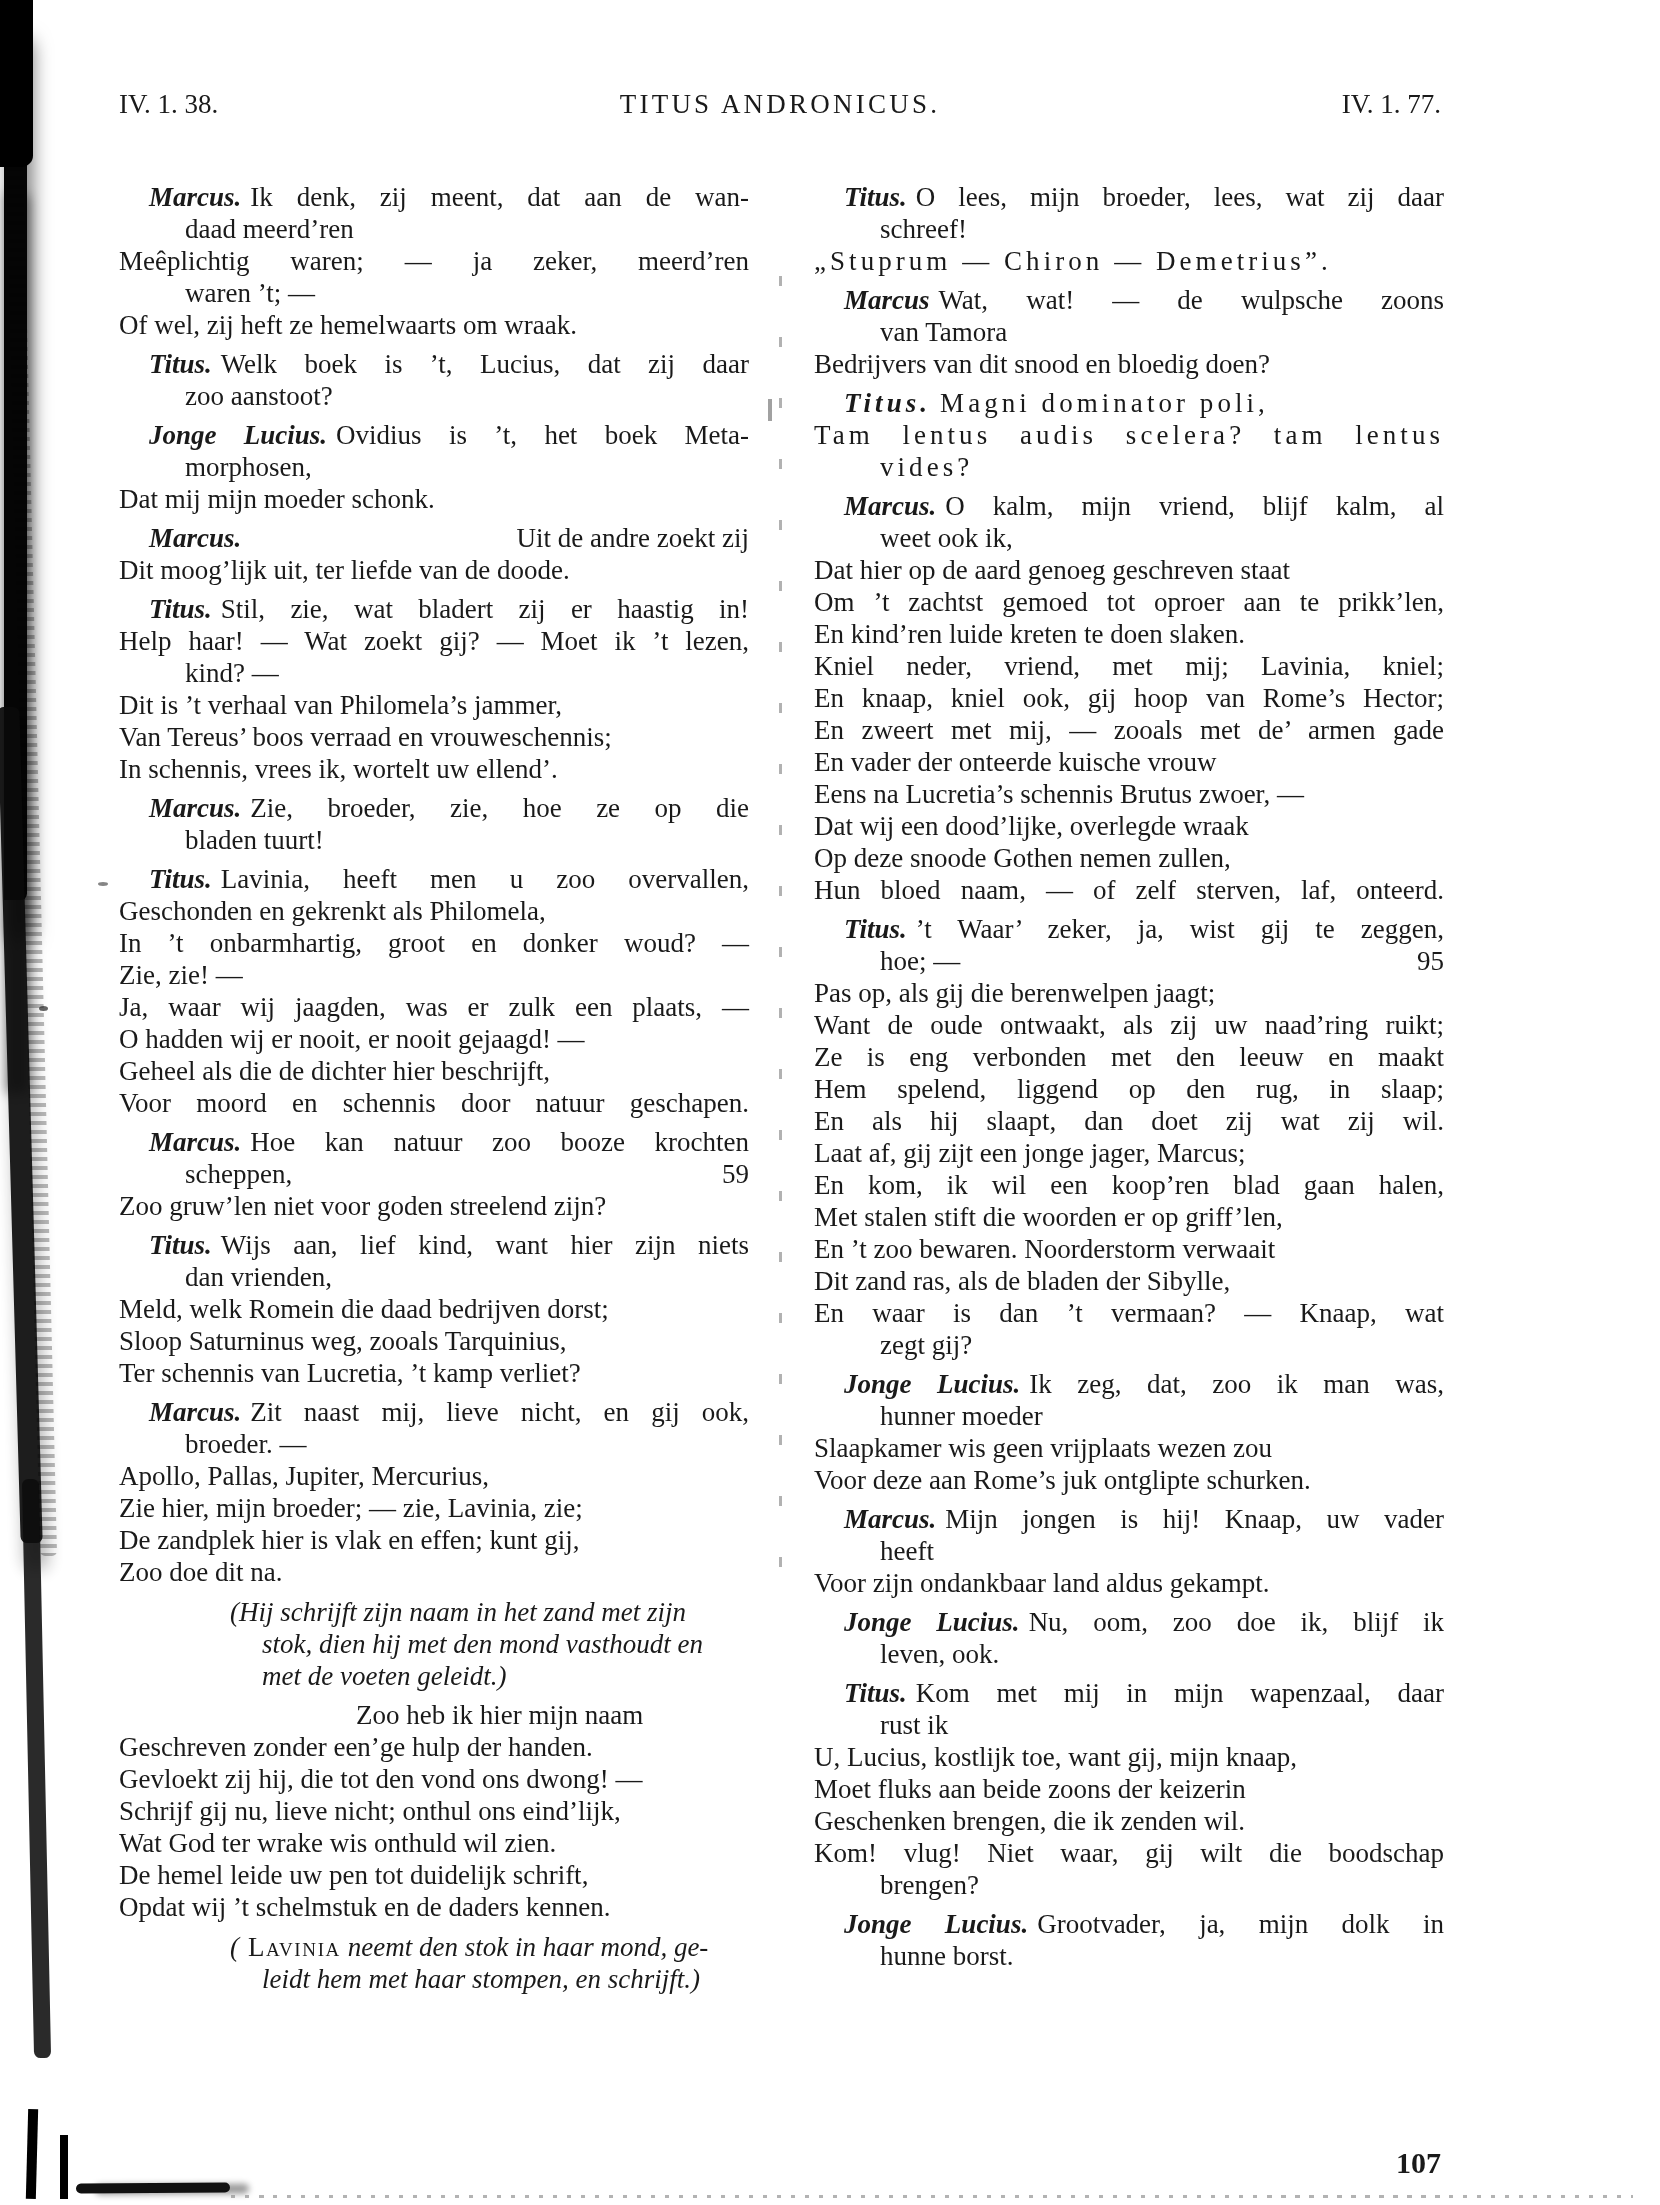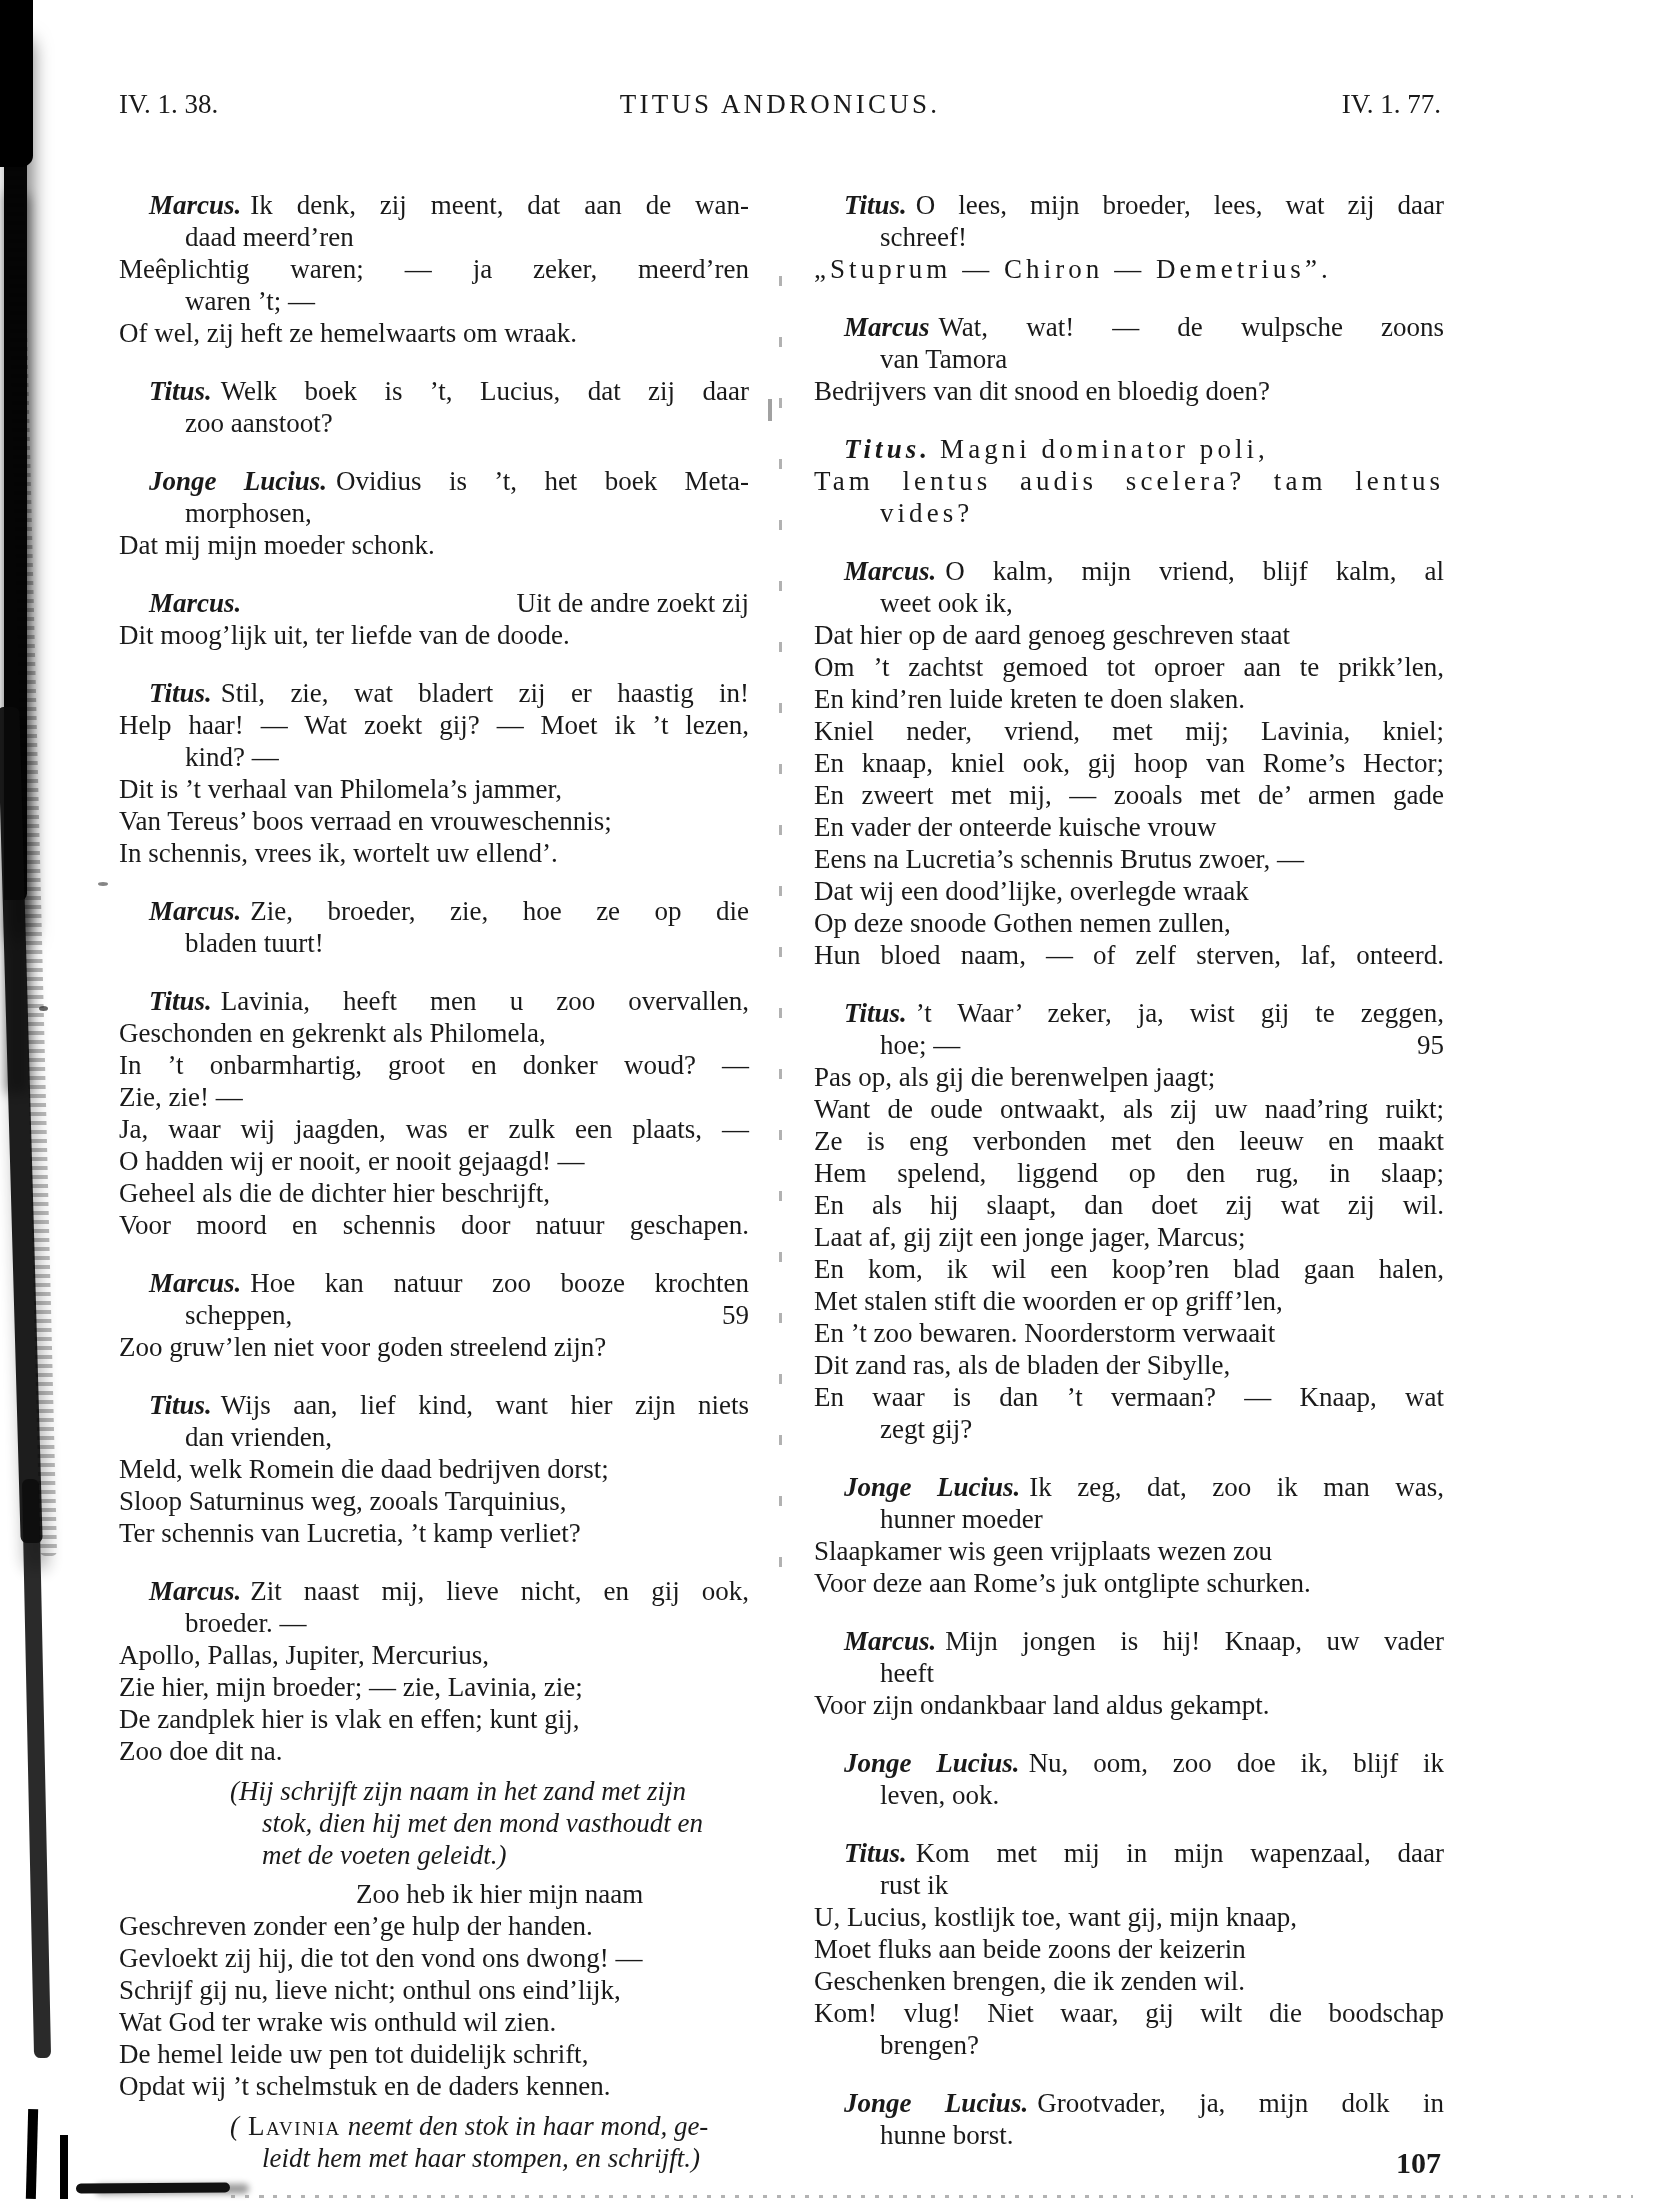--- a/index.html
+++ b/index.html
@@ -15,22 +15,22 @@
   .header{
     position:absolute;left:119px;top:89px;width:1322px;
     display:flex;justify-content:space-between;align-items:baseline;
     font-size:27px;
   }
   .header .title{letter-spacing:.12em;}
   
   .col{position:absolute;top:181px;width:630px;}
   .col-left{left:119px;}
   .col-right{left:814px;}
-  .speech{margin-top:26px;}
-  .speech:first-child{margin-top:8px;}
+  .speech{margin-top:7px;}
+  .speech:first-child{margin-top:0;}
   .speech.tight{margin-top:7.7px;}
   .line{
     position:relative;
     font-size:27px;line-height:32px;
     white-space:normal;
   }
   .first{padding-left:30px;}
   .hang{padding-left:66px;}
   .shift{padding-left:237px;}
   .stage1{padding-left:111px;font-style:italic;}

